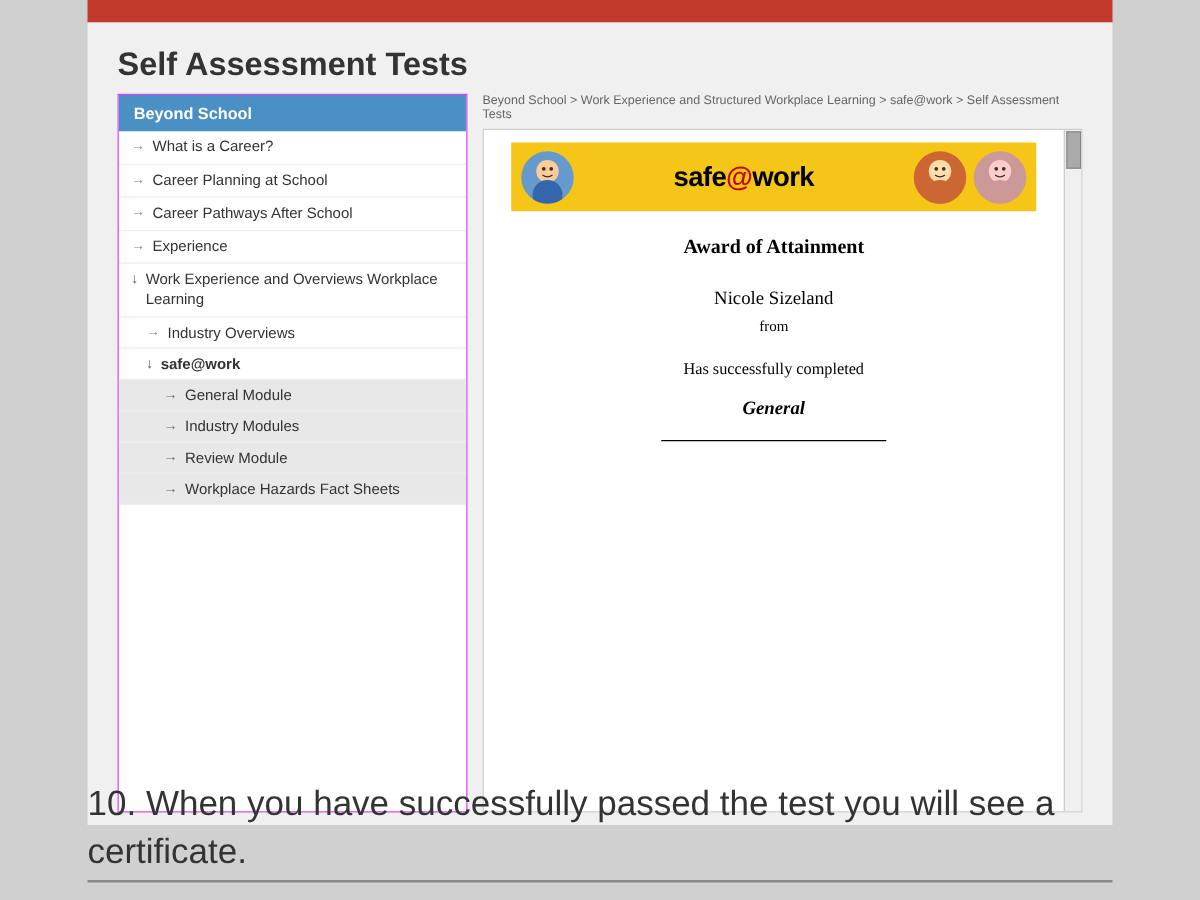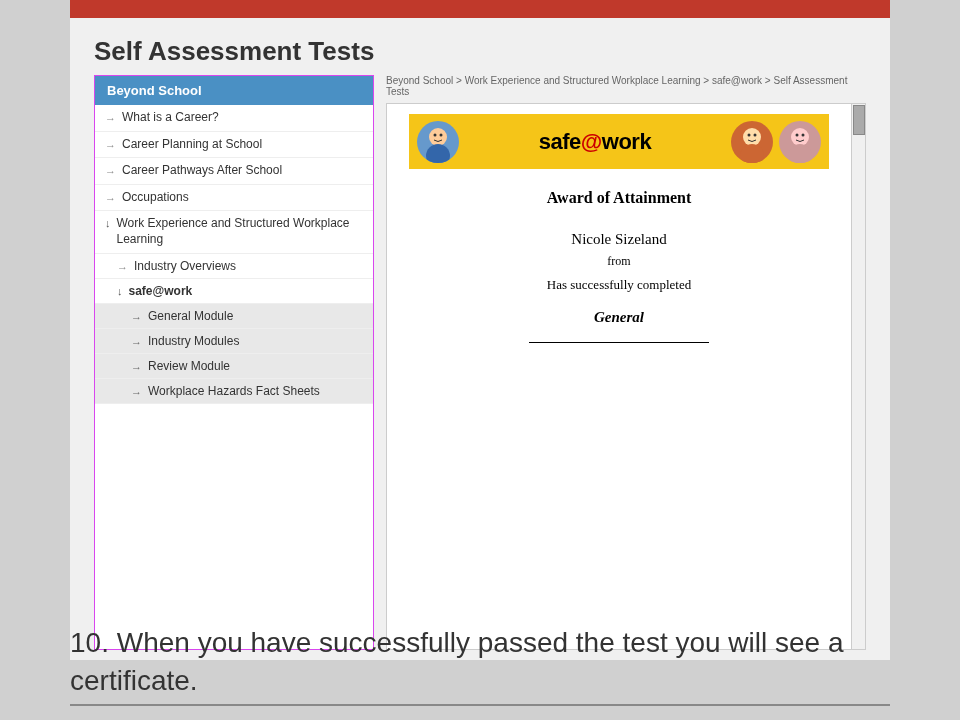--- a/index.html
+++ b/index.html
@@ -235,21 +235,21 @@
       margin-bottom: 24px;
     }
 
     .cert-name {
       font-size: 15px;
       font-weight: normal;
       margin-bottom: 6px;
     }
     .cert-from {
       font-size: 12px;
-      margin-bottom: 8px;
+      margin-bottom: 18px;
     }
     .cert-school {
       font-size: 15px;
       font-weight: bold;
       margin-bottom: 16px;
     }
     .cert-completed {
       font-size: 13px;
       margin-bottom: 16px;
     }
@@ -308,26 +308,26 @@
         <span class="label">Career Planning at School</span>
       </div>
 
       <div class="nav-item">
         <span class="arrow">→</span>
         <span class="label">Career Pathways After School</span>
       </div>
 
       <div class="nav-item">
         <span class="arrow">→</span>
-        <span class="label">Occupations</span>
+        <span class="label">Experience</span>
       </div>
 
       <div class="nav-item">
         <span class="down-arrow">↓</span>
-        <span class="label">Work Experience and Structured Workplace Learning</span>
+        <span class="label">Work Experience and Overviews Workplace Learning</span>
       </div>
 
       <div class="nav-subitem">
         <span class="arrow">→</span>
         <span class="label">Industry Overviews</span>
       </div>
 
       <div class="nav-subitem active-parent">
         <span class="down-arrow">↓</span>
         <span class="label">safe@work</span>

